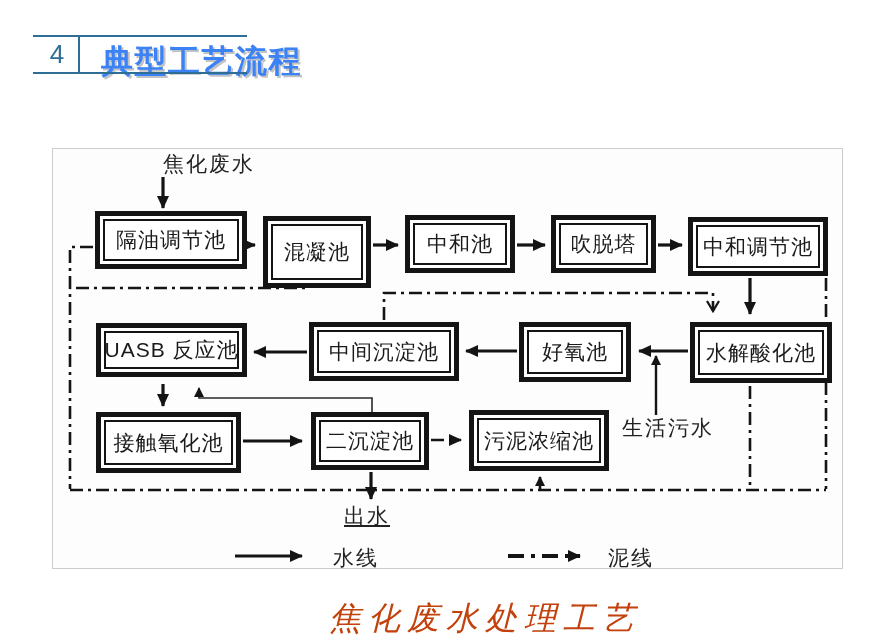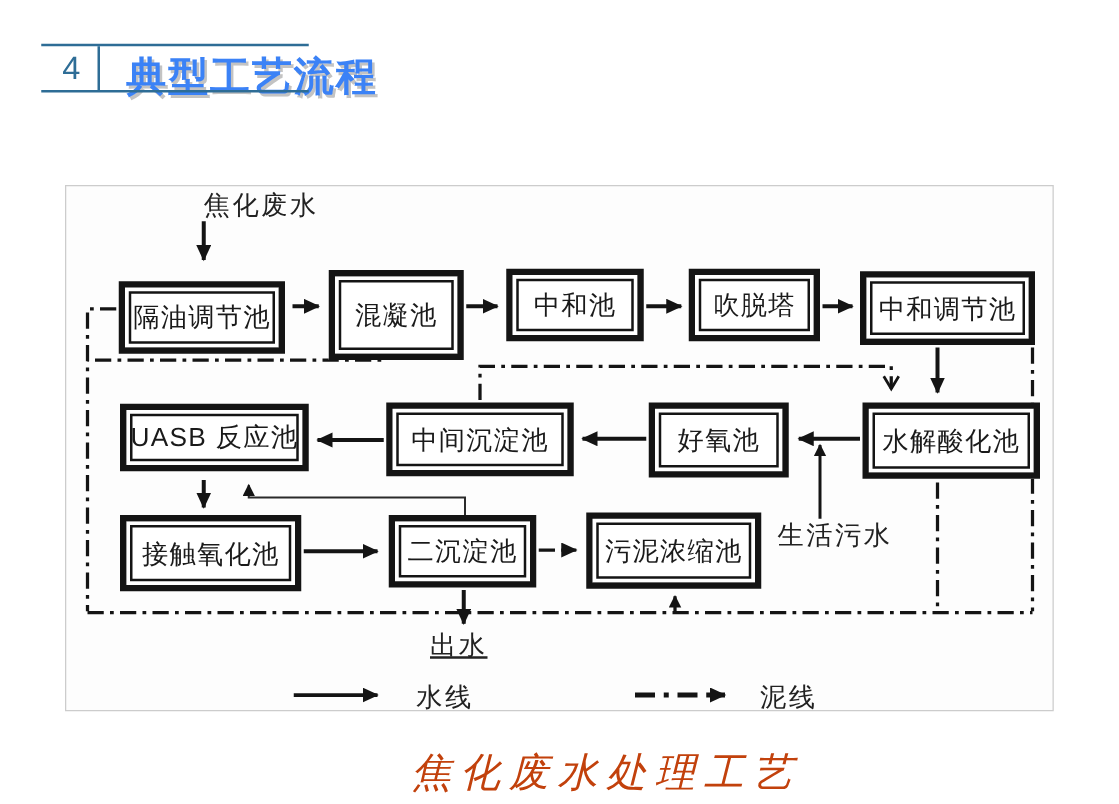--- a/index.html
+++ b/index.html
@@ -89,21 +89,21 @@
       <path d="M826,278 L826,489"></path>
       <path d="M70,490 L826,490"></path>
       <path d="M431,440 L461,440" marker-end="url(#mhead)"></path>
       <path d="M540,489 L540,477" marker-end="url(#msmall)"></path>
     </g>
 
     <path d="M235,556 L302,556" stroke="#141414" stroke-width="3" fill="none" marker-end="url(#mhead)"></path>
     <path d="M508,556 L580,556" stroke="#141414" stroke-width="4" fill="none" stroke-dasharray="16 7 4 7" marker-end="url(#mhead)"></path>
   </svg>
 
-  <div class="node" style="left:95px;top:225px;width:133px;height:58px;font-family:Liberation Mono, monospace;">隔油调节池</div>
+  <div class="node" style="left:95px;top:211px;width:152px;height:58px;font-family:Liberation Mono, monospace;">隔油调节池</div>
   <div class="node" style="left:263px;top:216px;width:108px;height:72px;font-family:Liberation Mono, monospace;">混凝池</div>
   <div class="node" style="left:551px;top:215px;width:105px;height:58px;">吹脱塔</div>
   <div class="node" style="left:405px;top:215px;width:110px;height:58px;">中和池</div>
   <div class="node" style="left:688px;top:217px;width:140px;height:59px;">中和调节池</div>
 
   <div class="node" style="left:96px;top:323px;width:151px;height:54px;">UASB 反应池</div>
   <div class="node" style="left:309px;top:322px;width:150px;height:59px;">中间沉淀池</div>
   <div class="node" style="left:519px;top:322px;width:112px;height:60px;">好氧池</div>
   <div class="node" style="left:690px;top:322px;width:142px;height:61px;">水解酸化池</div>
 

